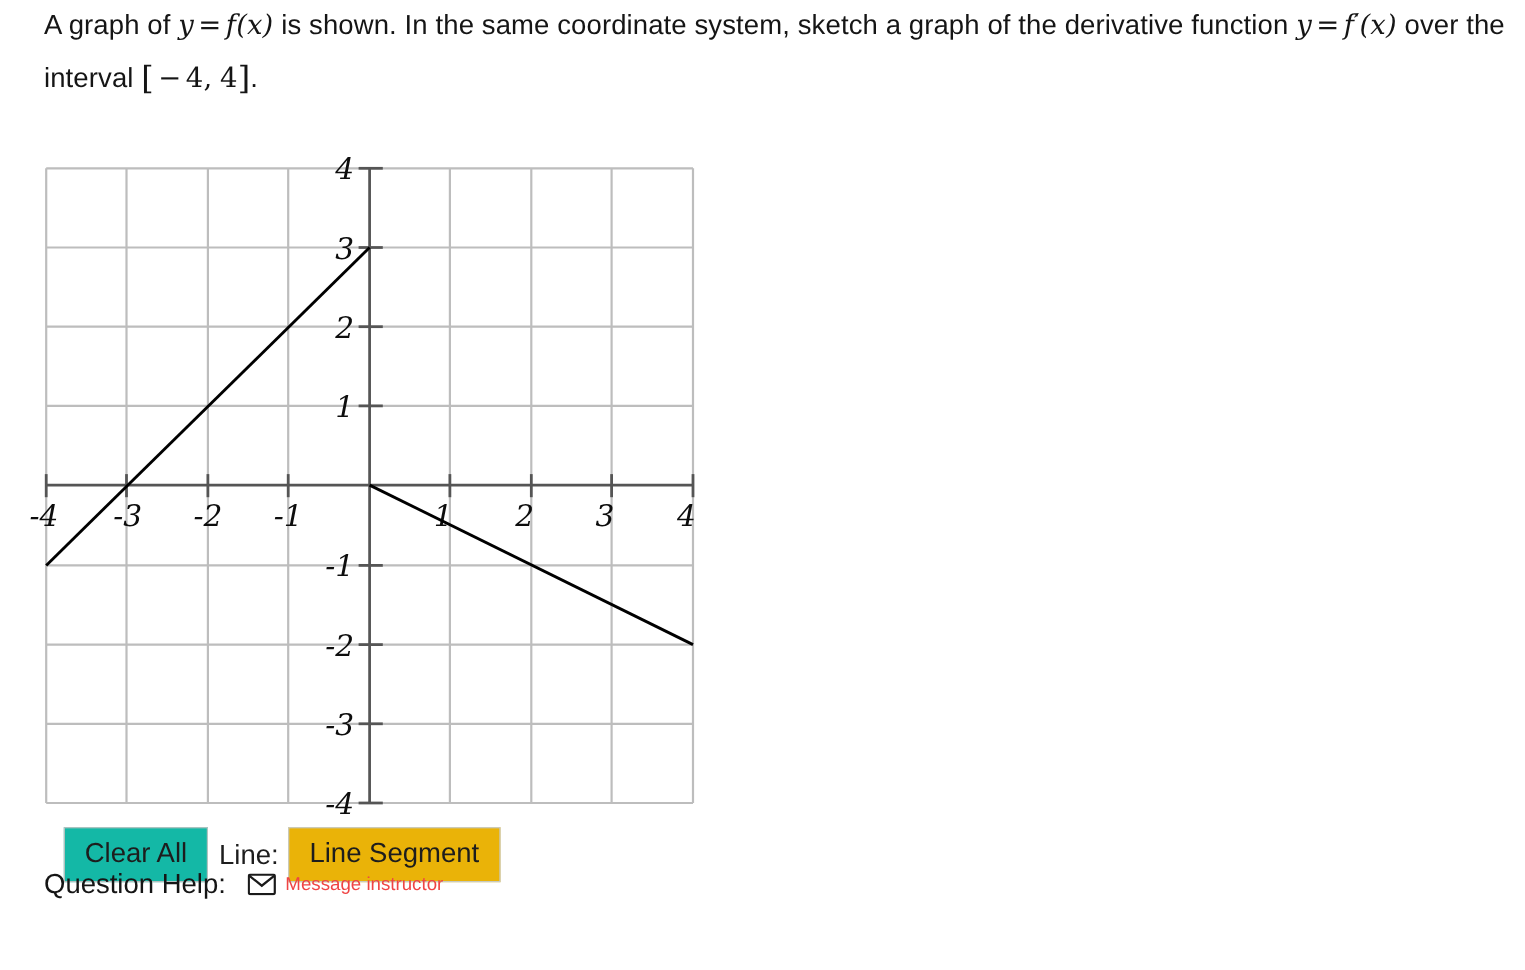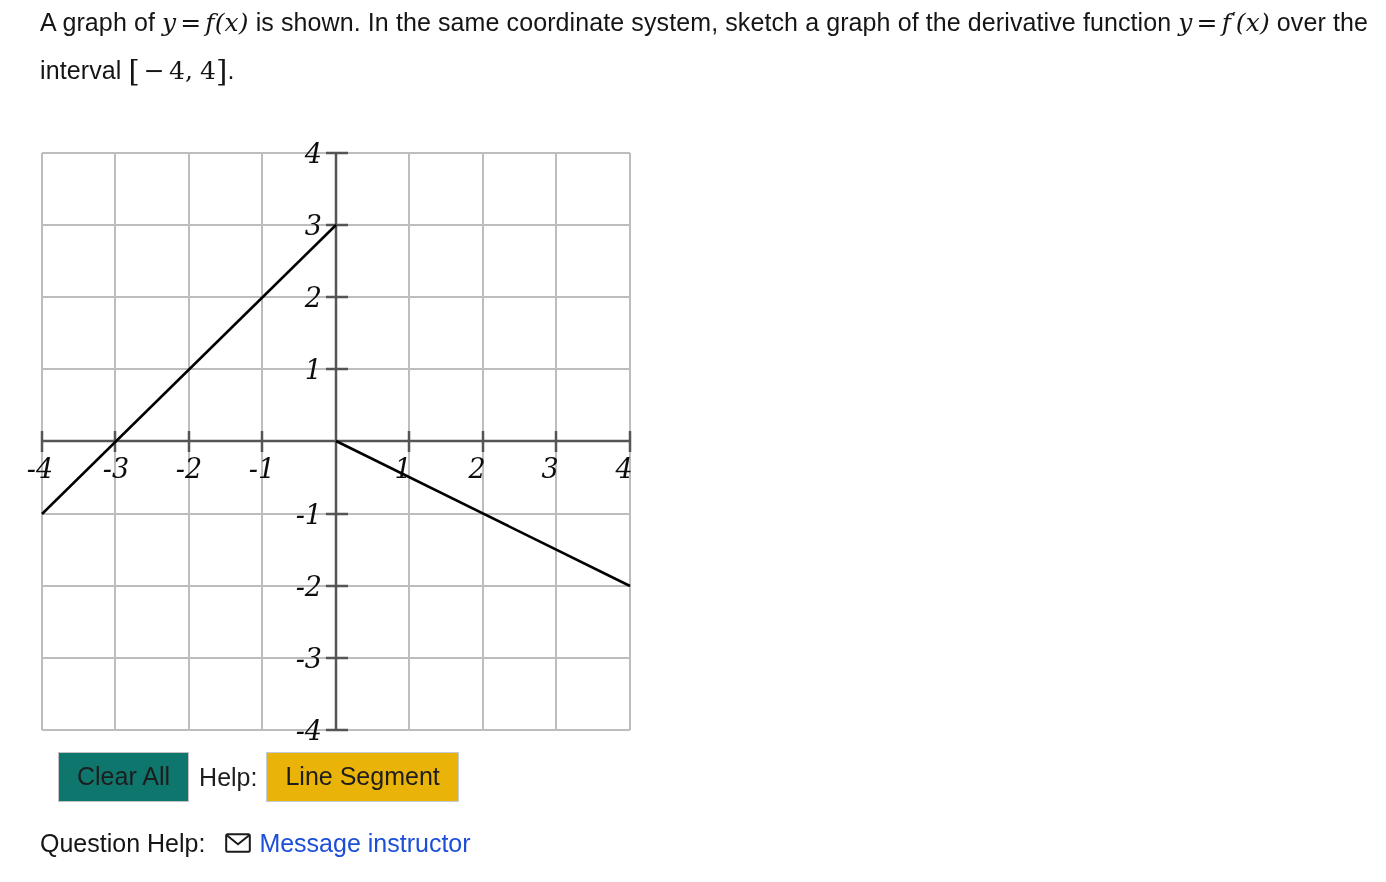--- a/index.html
+++ b/index.html
@@ -83,21 +83,21 @@
     top: 752px;
     display: flex;
     align-items: center;
     height: 50px;
   }
   .btn {
     font-family: "Liberation Sans", sans-serif;
     font-size: 25px;
     color: #1d1d1d;
     border: 1px solid #c3c3c3;
-    background: #0f766e;
+    background: #14b8a6;
     padding: 8px 18px 10px 18px;
     line-height: 30px;
     box-sizing: border-box;
     cursor: pointer;
     white-space: nowrap;
   }
   .btn.selected {
     background: #eab308;
     border: 1px solid #c3ccd6;
   }
@@ -105,38 +105,38 @@
     font-size: 25px;
     color: #1d1d1d;
     padding: 0 9px 0 10px;
     white-space: nowrap;
   }
 
   
   .help-row {
     position: absolute;
     left: 40px;
-    top: 823px;
+    top: 784px;
     display: flex;
     align-items: center;
     height: 40px;
   }
   .help-label {
     font-size: 25px;
     color: #151515;
     white-space: nowrap;
   }
   .envelope {
     margin: 0 8px 0 20px;
     display: inline-flex;
     align-items: center;
   }
   .help-link {
-    font-size: 25px;
-    color: #1d4ed8;
+    font-size: 17px;
+    color: #ef4444;
     text-decoration: none;
     white-space: nowrap;
     cursor: pointer;
   }
 </style>
 </head>
 <body>
 
 <div class="prompt">
   <span>A graph of </span><span class="mathv">y</span><span class="op">=</span><span class="mathv">f</span><span class="mathv">(x)</span><span> is shown. In the same coordinate system, sketch a graph of the derivative</span>
@@ -216,21 +216,21 @@
     </g>
 
     <line x1="42" y1="384" x2="336" y2="95" stroke="#000000" stroke-width="2.6"></line>
 
     <line x1="336" y1="311" x2="630" y2="456" stroke="#000000" stroke-width="2.6"></line>
   </svg>
 </div>
 
 <div class="toolbar">
   <button class="btn">Clear All</button>
-  <span class="draw-label">Help:</span>
+  <span class="draw-label">Line:</span>
   <button class="btn selected">Line Segment</button>
 </div>
 
 <div class="help-row">
   <span class="help-label">Question Help:</span>
   <span class="envelope">
     <svg width="26" height="20" viewBox="0 0 26 20" aria-hidden="true">
       <rect x="1.2" y="1.2" width="23.6" height="17.6" rx="1.5" ry="1.5" fill="none" stroke="#1a1a1a" stroke-width="2"></rect>
       <polyline points="1.8,2.2 13,11.2 24.2,2.2" fill="none" stroke="#1a1a1a" stroke-width="2"></polyline>
     </svg>

